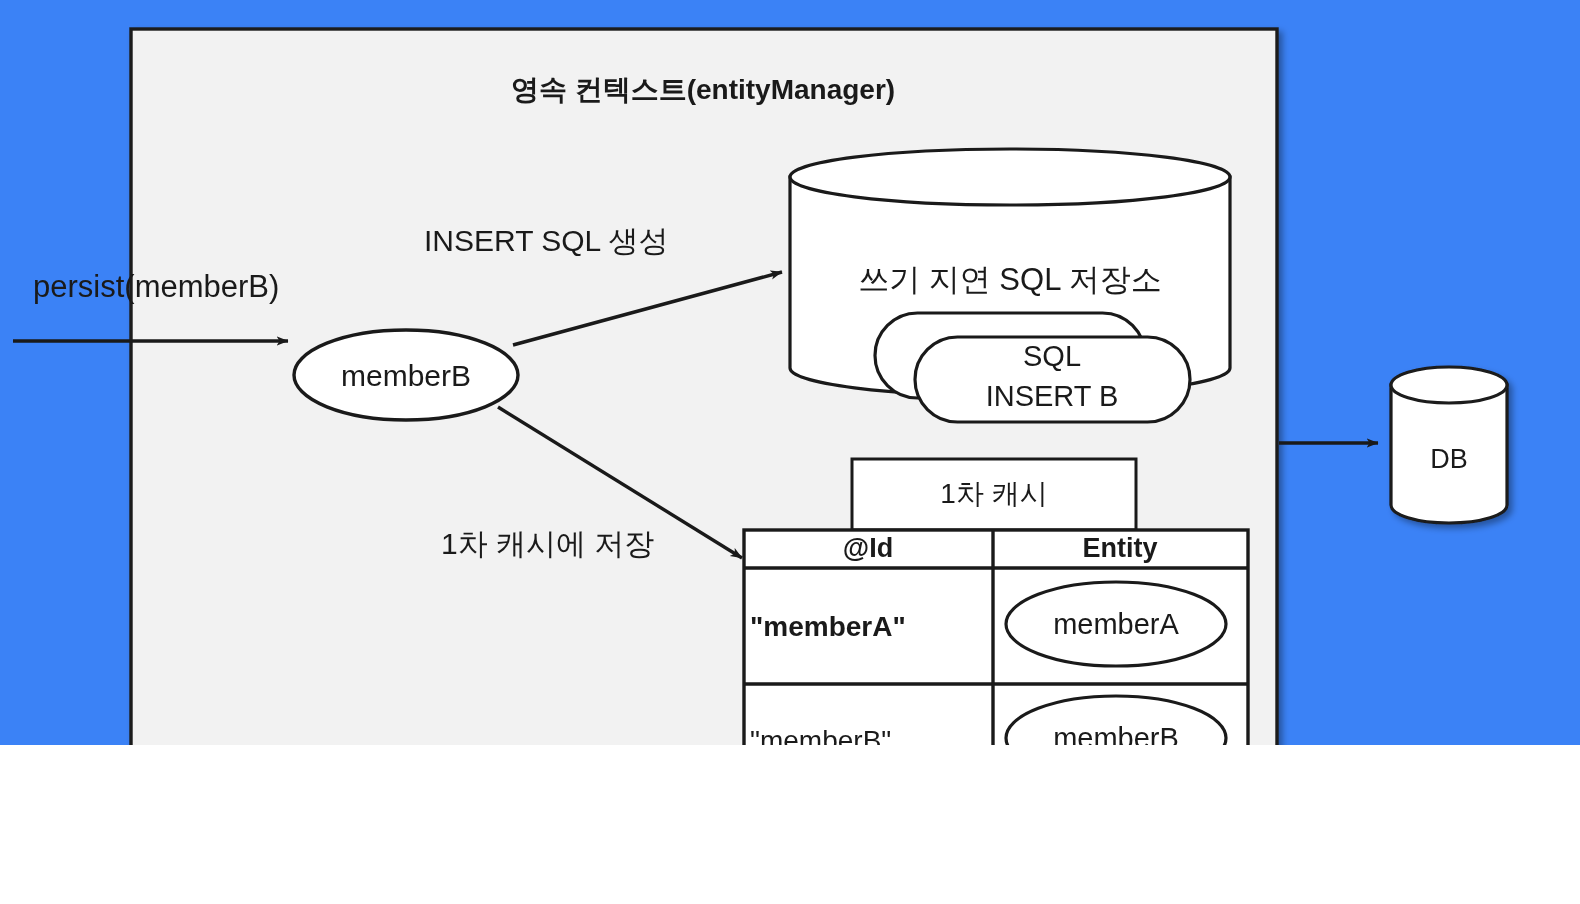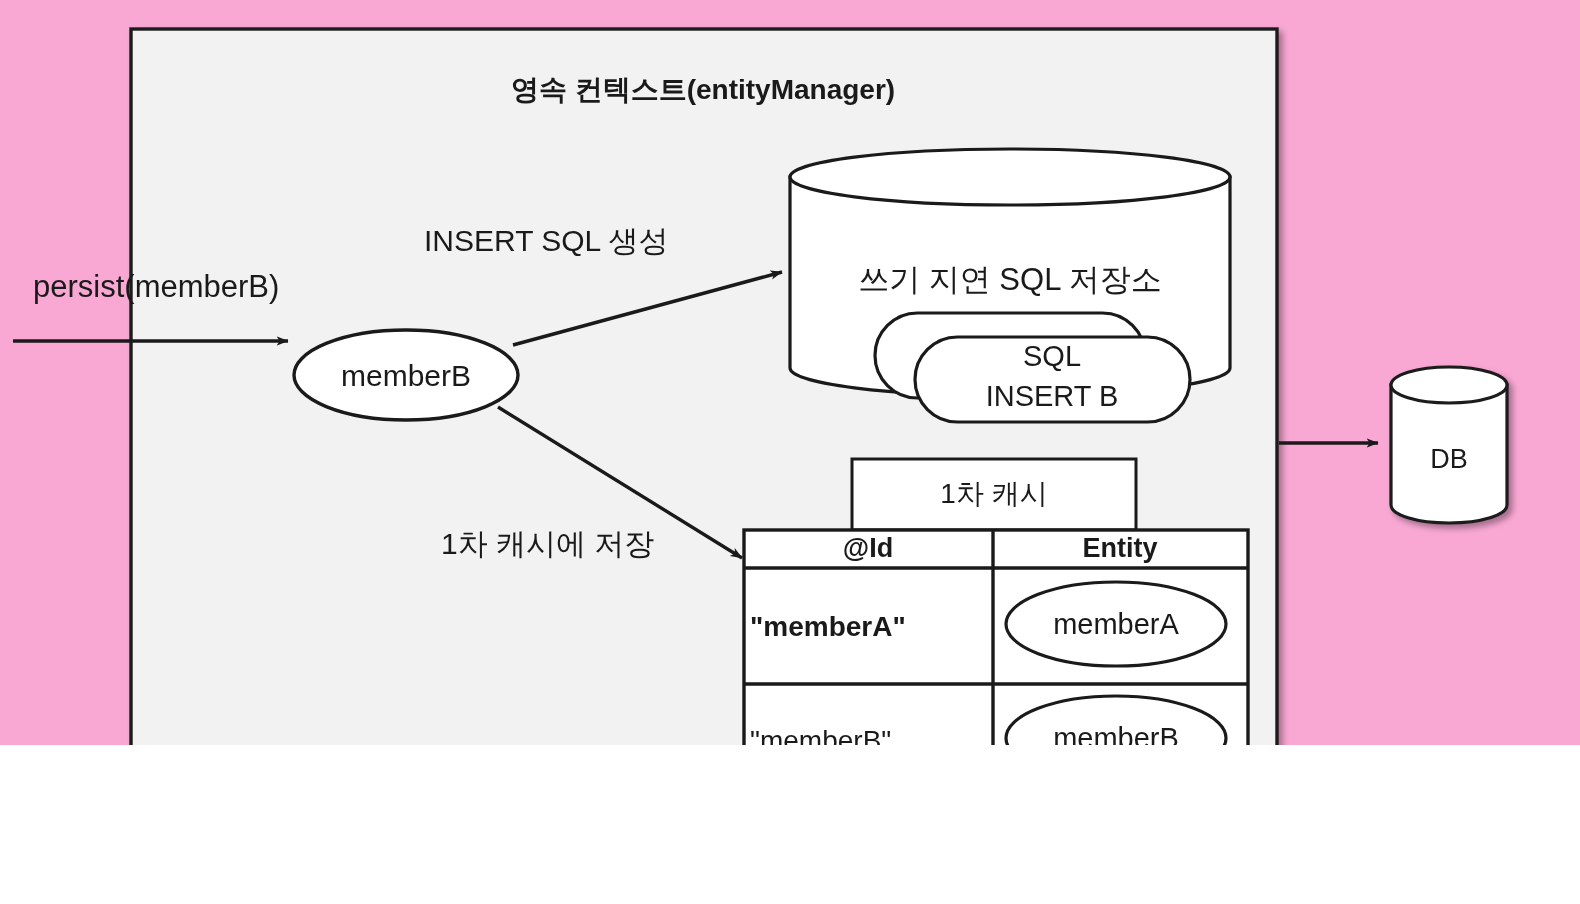--- a/index.html
+++ b/index.html
@@ -7,21 +7,21 @@
     padding: 0;
     background: #ffffff;
   }
   body {
     font-family: "Liberation Sans", "DejaVu Sans", sans-serif;
   }
   #stage {
     position: relative;
     width: 1580px;
     height: 745px;
-    background: #f9a8d4;
+    background: #3b82f6;
     overflow: hidden;
   }
   #diagram-svg {
     position: absolute;
     left: 0;
     top: 0;
     width: 1580px;
     height: 904px;
   }
   .lbl {

